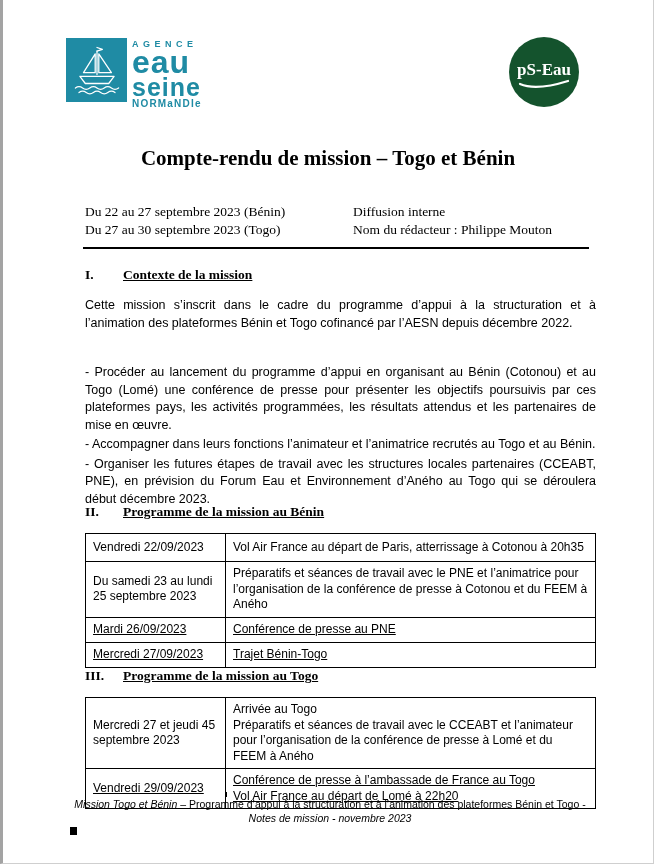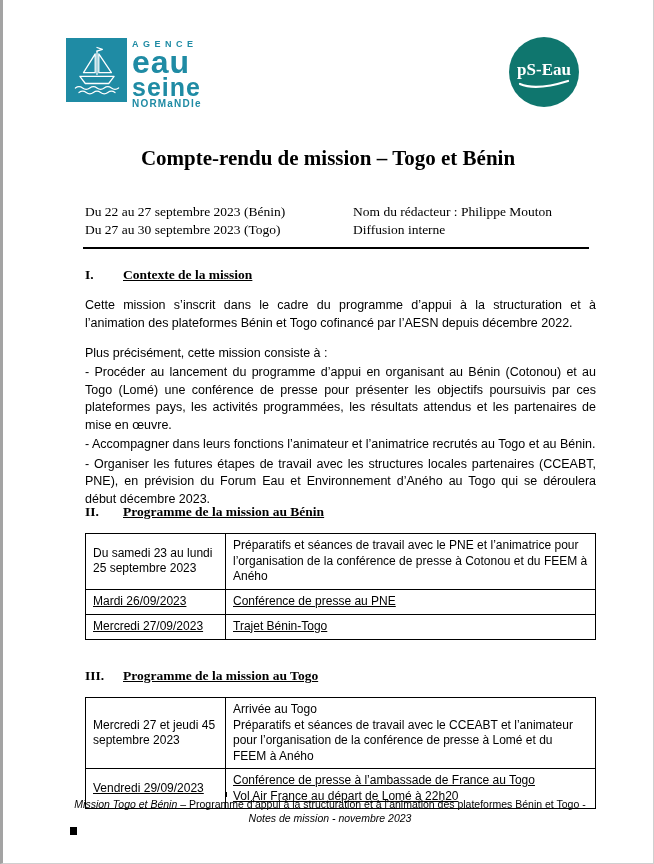--- a/index.html
+++ b/index.html
@@ -12,21 +12,21 @@
   
   .aesn-logo { position:absolute; left:63px; top:38px; display:flex; }
   .aesn-square { width:61px; height:64px; background:#1f8ba4; display:flex; align-items:center; justify-content:center; }
   .aesn-text { margin-left:5px; color:#1f8ba4; font-weight:bold; }
   .aesn-agence { font-size:9px; letter-spacing:4.5px; margin-top:1px; }
   .aesn-eau { font-size:32px; line-height:27px; letter-spacing:1px; }
   .aesn-seine { font-size:25px; line-height:22px; letter-spacing:1px; }
   .aesn-normandie { font-size:10px; letter-spacing:1.2px; line-height:12px;text-align:right; }
   .pseau-logo {
     position:absolute; left:506px; top:37px; width:70px; height:70px; border-radius:50%;
-    background:#0f766e; color:#fff; display:flex; flex-direction:column; align-items:center; justify-content:center;
+    background:#14532d; color:#fff; display:flex; flex-direction:column; align-items:center; justify-content:center;
   }
   .pseau-label { font-family:"Liberation Serif", serif; font-weight:bold; font-size:17px; line-height:17px; margin-top:8px; }
   .pseau-swoosh { margin-top:1px; }
   
   .doc-title {
     position:absolute; top:146px; left:0; width:100%; text-align:center;
     font-family:"Liberation Serif", serif; font-weight:bold; font-size:21px;
   }
   .meta { position:absolute; top:203px; left:0; width:100%; font-family:"Liberation Serif", serif; font-size:13.5px; line-height:17.5px; }
   .meta-left { position:absolute; left:82px; top:0; }
@@ -90,45 +90,50 @@
   </div>
 
   <h1 class="doc-title">Compte-rendu de mission – Togo et Bénin</h1>
 
   <div class="meta">
     <div class="meta-left">
       <div>Du 22 au 27 septembre 2023 (Bénin)</div>
       <div>Du 27 au 30 septembre 2023 (Togo)</div>
     </div>
     <div class="meta-right">
+      <div>Diffusion interne</div>
       <div>Nom du rédacteur : Philippe Mouton</div>
-      <div>Diffusion interne</div>
     </div>
   </div>
 
   <div class="top-rule"></div>
 
   <div class="section-heading sh1">
     <span class="sec-num">I.</span><span class="sec-title">Contexte de la mission</span>
   </div>
 
   <p class="bodytext p1">Cette mission s’inscrit dans le cadre du programme d’appui à la structuration et à l’animation des plateformes Bénin et Togo cofinancé par l’AESN depuis décembre 2022.</p>
-  <p class="bodytext p2">Plus précisément, cette mission consiste à :</p>
   <div class="bodytext bullets">
     <p>- Procéder au lancement du programme d’appui en organisant au Bénin (Cotonou) et au Togo (Lomé) une conférence de presse pour présenter les objectifs poursuivis par ces plateformes pays, les activités programmées, les résultats attendus et les partenaires de mise en œuvre.</p>
     <p>- Accompagner dans leurs fonctions l’animateur et l’animatrice recrutés au Togo et au Bénin.</p>
     <p>- Organiser les futures étapes de travail avec les structures locales partenaires (CCEABT, PNE), en prévision du Forum Eau et Environnement d’Aného au Togo qui se déroulera début décembre 2023.</p>
   </div>
 
   <div class="section-heading sh2">
     <span class="sec-num">II.</span><span class="sec-title">Programme de la mission au Bénin</span>
   </div>
 
   <table class="mission-table tbl-benin">
     <tbody>
+        <tr class="r-h28">
+      <td class="date-cell">Vendredi 22/09/2023</td>
+      <td class="act-cell">
+            <p>Vol Air France au départ de Paris, atterrissage à Cotonou à 20h35</p>
+          </td>
+    </tr>
     <tr class="r-h40">
       <td class="date-cell">Du samedi 23 au lundi 25 septembre 2023</td>
       <td class="act-cell">
             <p>Préparatifs et séances de travail avec le PNE et l’animatrice pour l’organisation de la conférence de presse à Cotonou et du FEEM à Aného</p>
           </td>
     </tr>
     <tr class="r-h25">
       <td class="date-cell">Mardi 26/09/2023</td>
       <td class="act-cell">
             <p>Conférence de presse au PNE</p>

